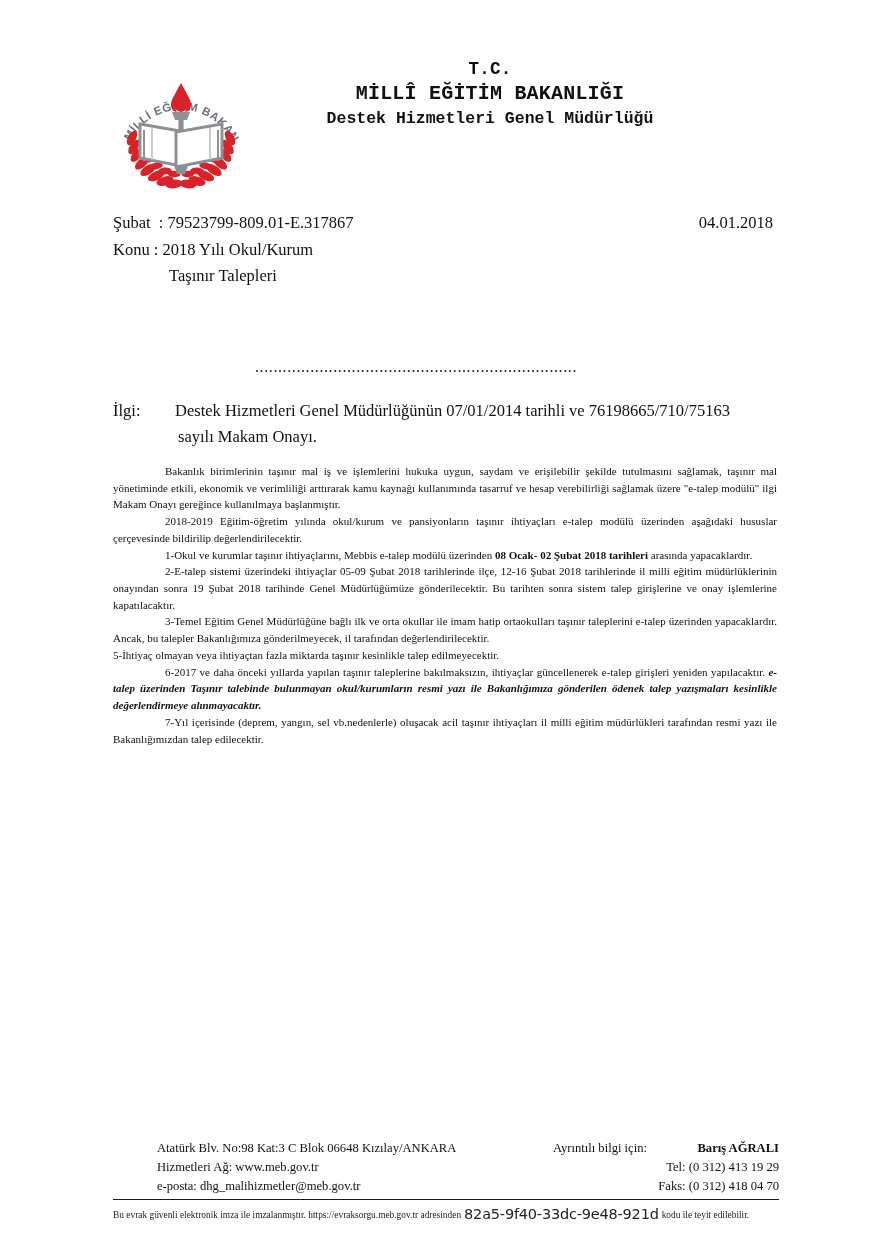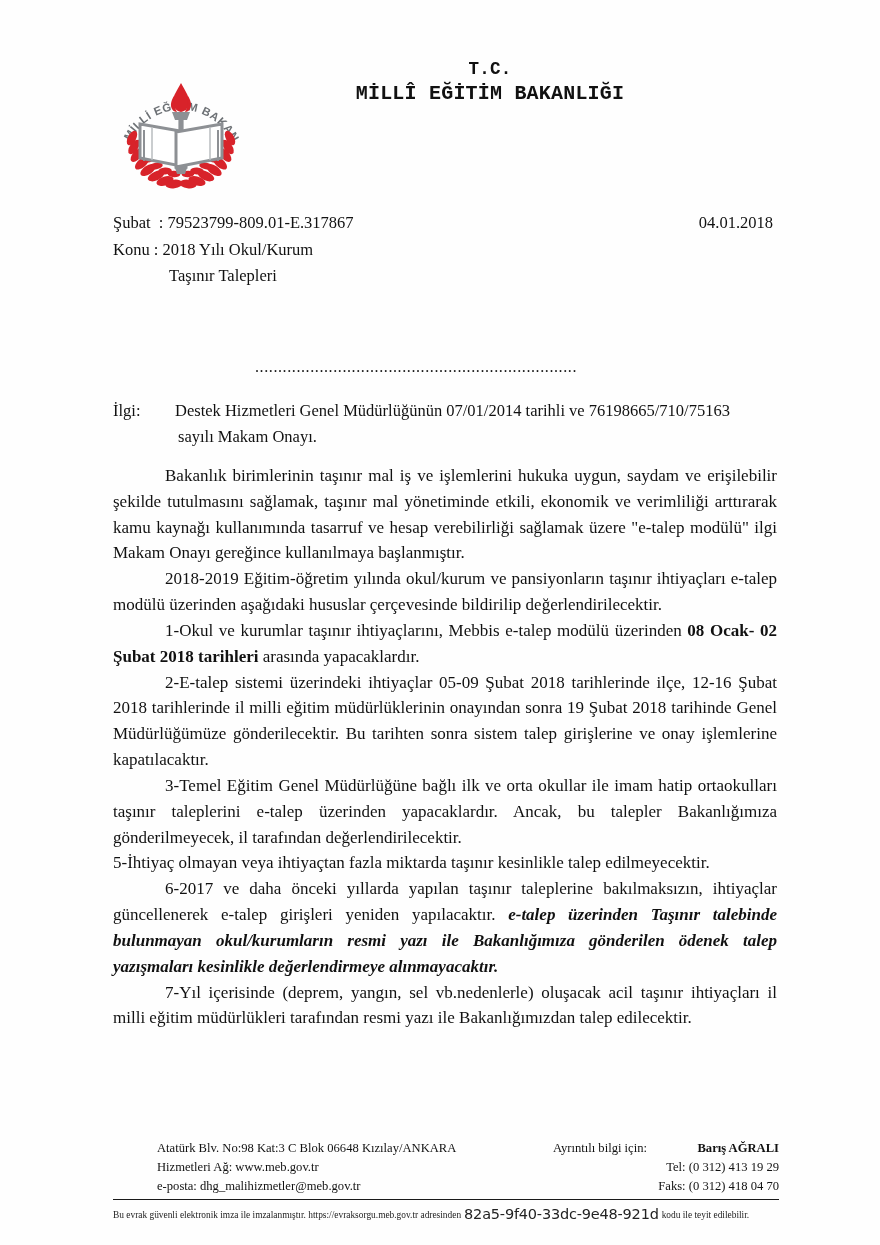--- a/index.html
+++ b/index.html
@@ -87,21 +87,21 @@
   }
   .ilgi-label { width: 62px; flex: 0 0 62px; }
   .ilgi-text  { flex: 1 1 auto; }
   .ilgi-text .l2 { display: block; padding-left: 3px; }
 
   
   .body {
     position: absolute;
     left: 113px; top: 463px;
     width: 664px;
-    font-size: 17px;
+    font-size: 11px;
     line-height: 1.52;
     text-align: justify;
     text-justify: inter-word;
   }
   .body p {
     margin: 0 0 0 0;
     text-indent: 52px;
   }
   .body p.no-indent { text-indent: 0; }
   .body b  { font-weight: bold; }
@@ -227,20 +227,21 @@
           <path d="M112,76 L112,107" stroke="#8d9094" stroke-width="2" fill="none"></path>
           <path d="M46,73 L46,106" stroke="#b9bcbf" stroke-width="1.5" fill="none"></path>
           <path d="M104,73 L104,106" stroke="#b9bcbf" stroke-width="1.5" fill="none"></path>
         </g>
       </svg>
     </div>
 
     <div class="org-block">
       <div class="org-tc">T.C.</div>
       <div class="org-ministry">MİLLÎ EĞİTİM BAKANLIĞI</div>
+      <div class="org-dept">Destek Hizmetleri Genel Müdürlüğü</div>
     </div>
   </div>
 
   <div class="meta">
     <div class="meta-row"><span>Şubat  : </span><span>79523799-809.01-E.317867</span><span class="meta-date">04.01.2018</span></div>
     <div class="meta-row"><span>Konu : </span><span>2018 Yılı Okul/Kurum</span></div>
     <div class="meta-row meta-cont">Taşınır Talepleri</div>
   </div>
 
   <div class="dotrule">......................................................................</div>

